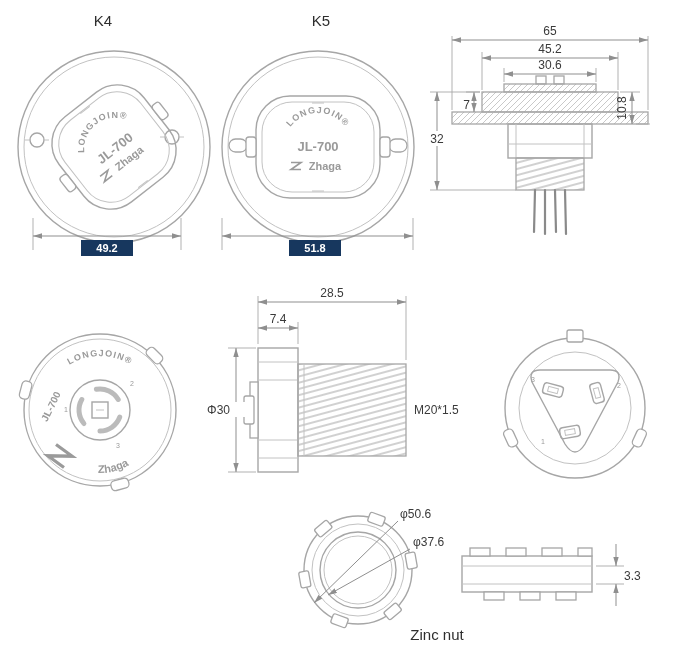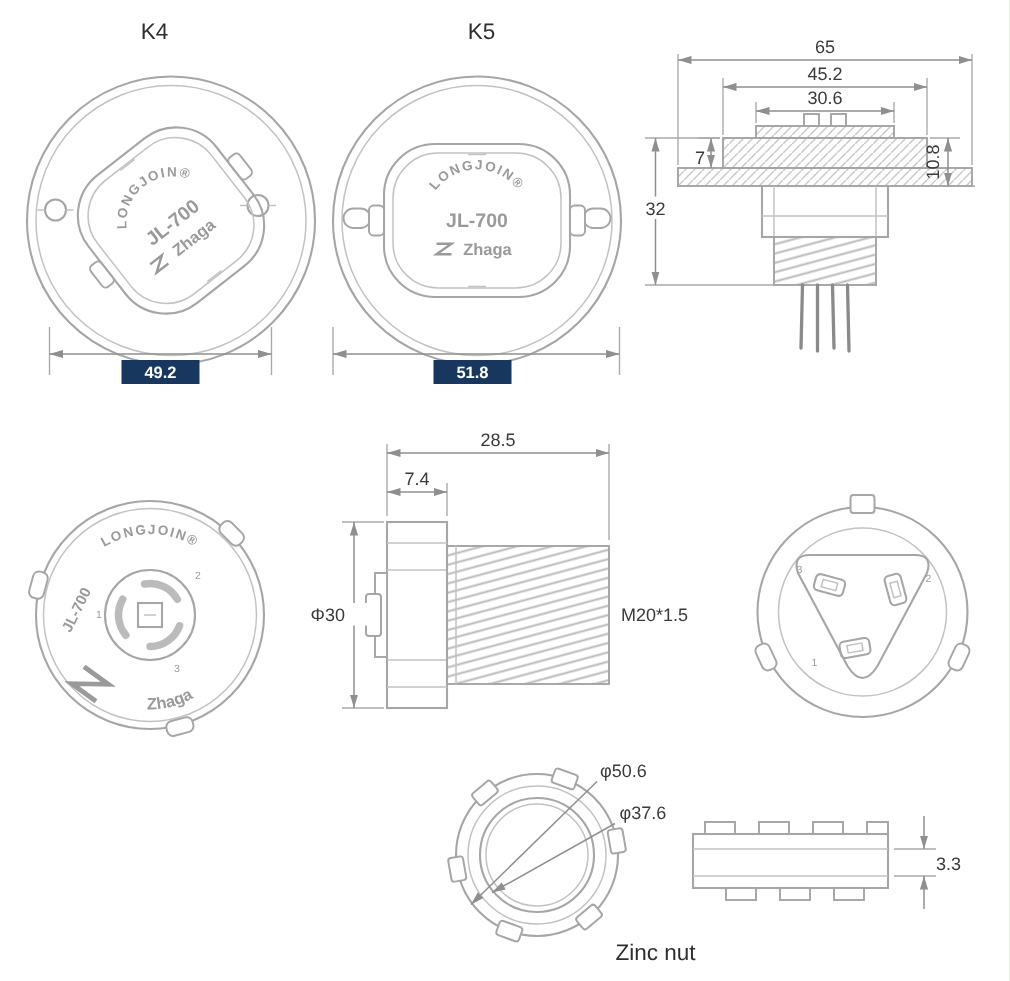--- a/index.html
+++ b/index.html
@@ -1,16 +1,16 @@
 <!DOCTYPE html>
 <html><head>
 <meta charset="utf-8">
 <style>
   html,body { margin:0; padding:0; background:#ffffff; }
-  .stage { position:relative; width:673px; height:654px; background:#84cc16; overflow:hidden; }
+  .stage { position:relative; width:673px; height:654px; background:#fde047; overflow:hidden; }
   svg text { font-family:"Liberation Sans", sans-serif; }
   .ol   { fill:none; stroke:#a6a6a6; stroke-width:1.4; }
   .ol2  { fill:none; stroke:#c2c2c2; stroke-width:1; }
   .fw   { fill:#ffffff; stroke:#a6a6a6; stroke-width:1.3; }
   .sect { fill:url(#hatch); stroke:#a6a6a6; stroke-width:1.3; }
   .thr  { fill:url(#threadp); stroke:#a6a6a6; stroke-width:1.3; }
   .ext  { stroke:#a8a8a8; stroke-width:0.9; fill:none; }
   .dim  { stroke:#8f8f8f; stroke-width:1; fill:none; marker-start:url(#arr); marker-end:url(#arr); }
   .lead { stroke:#8f8f8f; stroke-width:1; fill:none; marker-end:url(#arr); }
   .slot { fill:none; stroke:#bbbbbb; stroke-width:5; stroke-linecap:round; }

